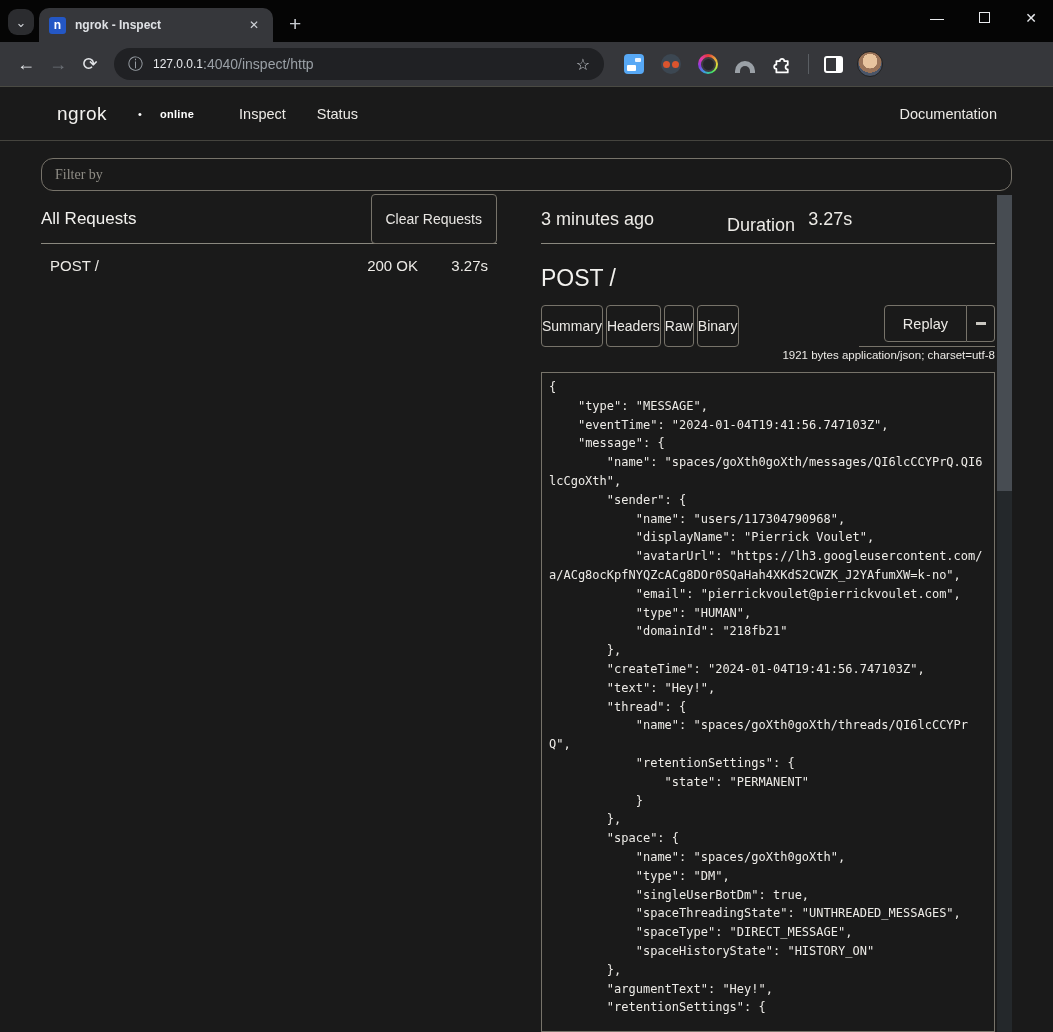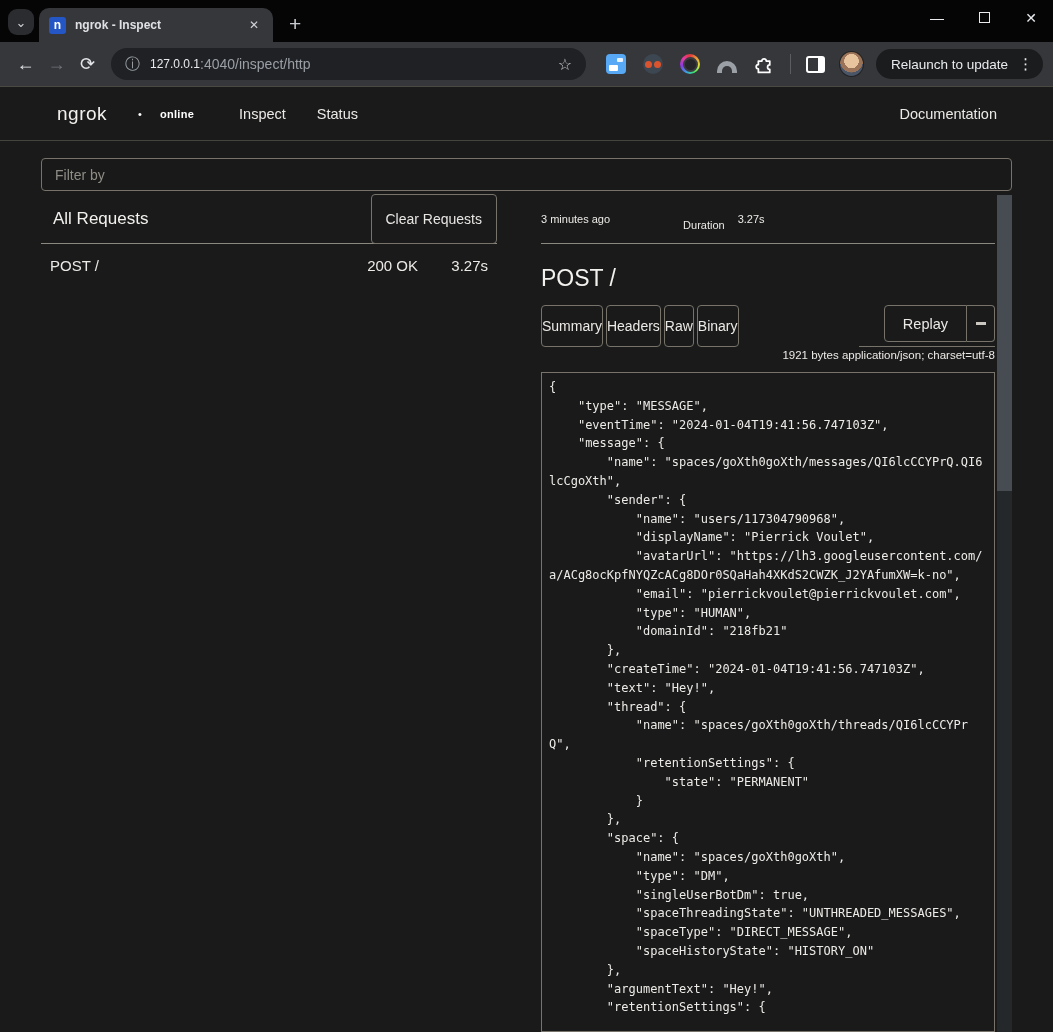--- a/index.html
+++ b/index.html
@@ -64,39 +64,39 @@
   .app-header { height:54px; display:flex; align-items:center; padding:0 56px 0 57px; border-bottom:1px solid #45443e; }
   .brand { font-size:19px; color:#f2f1ee; letter-spacing:.5px; }
   .status-dot { margin-left:31px; font-size:11px; color:#fff; }
   .status-text { margin-left:18px; font-size:11px; font-weight:bold; color:#fff; letter-spacing:.3px; }
   .nav-item { margin-left:45px; font-size:14.5px; color:#eceae6; }
   .nav-item + .nav-item { margin-left:31px; }
   .hdr-spacer { flex:1; }
   .nav-docs { font-size:14.5px; color:#eceae6; }
 
   .filter-wrap { padding:17px 41px 0; }
-  .filter-input { width:100%; height:33px; background:#191919; border:1px solid #77736a; border-radius:4px;
-    color:#e8e6e3; font-size:14px; font-family:Liberation Sans, sans-serif; padding:0 13px; outline:none; }
+  .filter-input { width:100%; height:33px; background:#191919; border:1px solid #77736a; border-radius:12px;
+    color:#e8e6e3; font-size:14px; font-family:Liberation Serif, serif; padding:0 13px; outline:none; }
   .filter-input::placeholder { color:#8f8d86; }
 
   .main { display:flex; padding:4px 0 0 41px; position:relative; }
   .left-col { width:456px; }
-  .panel-head { height:48px; display:flex; align-items:center; justify-content:space-between;margin-left:12px; }
+  .panel-head { height:48px; display:flex; align-items:center; justify-content:space-between; }
   .panel-title { font-size:17px; color:#f2f1ee; }
   .btn { background:transparent; border:1px solid #77736a; border-radius:4px; color:#e8e6e3;
     font-size:14px; font-family:Liberation Sans, sans-serif; padding:16px 14px; }
   .divider { border-bottom:1px solid #8a887f; }
   .req-row { display:flex; align-items:center; height:42px; padding:0 9px; font-size:15px; color:#eceae6; }
   .req-method { flex:1; }
   .req-status { margin-right:26px; }
   .req-duration { width:44px; text-align:right; }
 
   .right-col { margin-left:44px; width:471px; position:relative; }
   .detail-content { width:454px; }
-  .meta-row { height:48px; display:flex; align-items:center; font-size:11px; color:#eceae6; }
+  .meta-row { height:48px; display:flex; align-items:center; font-size:18px; color:#eceae6; }
   .meta-duration-label { margin-left:73px;margin-top:12px; }
   .meta-duration-value { margin-left:13px; }
   .detail-title { margin-top:21px; font-size:23px; color:#f2f1ee; }
   .tabs-row { margin-top:13px; height:42px; display:flex; position:relative; }
   .tabs-row::after { content:''; position:absolute; left:318px; right:0; bottom:0; border-bottom:1px solid #77736a; }
   .tab-btn { border:1px solid #77736a; border-radius:4px; margin-right:3px; padding:0 0;
     display:flex; align-items:center; font-size:14px; color:#eceae6; background:#1a1a1a; }
   .replay-group { position:absolute; right:0; top:0; height:37px; display:flex; z-index:1; }
   .replay-btn { border:1px solid #77736a; border-radius:4px 0 0 4px; padding:0 18px; display:flex;
     align-items:center; font-size:14.5px; color:#eceae6; background:#1a1a1a; }
@@ -159,24 +159,20 @@
       </span>
     <span class="ext-ic">
       <svg width="21" height="21" viewBox="0 0 24 24" fill="none" stroke="#ffffff" stroke-width="2" stroke-linejoin="round">
         <path d="M5 8h4a2.5 2.5 0 1 1 5 0h4v4.5a2.5 2.5 0 1 0 0 5V21H5v-4a2.5 2.5 0 1 1 0-5V8z"></path>
       </svg>
     </span>
   </div>
   <span class="ext-sep"></span>
   <i class="ic-sidepanel"></i>
   <span class="avatar"></span>
-  <div class="relaunch-pill">
-    <span class="relaunch-label">Relaunch to update</span>
-    <span class="dots-ic">⋮</span>
-  </div>
 </div>
 
 <div class="page">
 
   <div class="app-header">
     <span class="brand">ngrok</span>
     <span class="status-dot">•</span>
     <span class="status-text">online</span>
     <span class="nav-item">Inspect</span>
     <span class="nav-item">Status</span>

